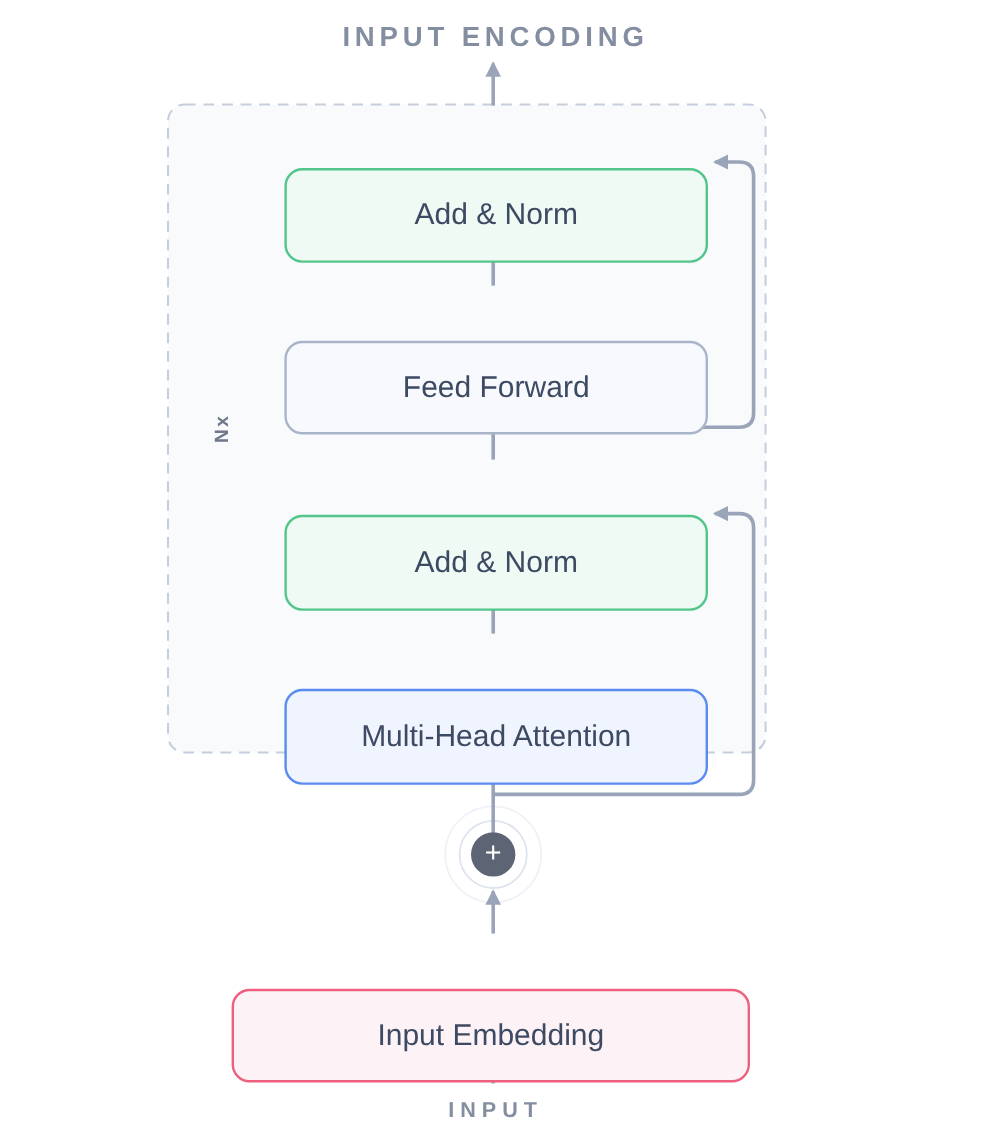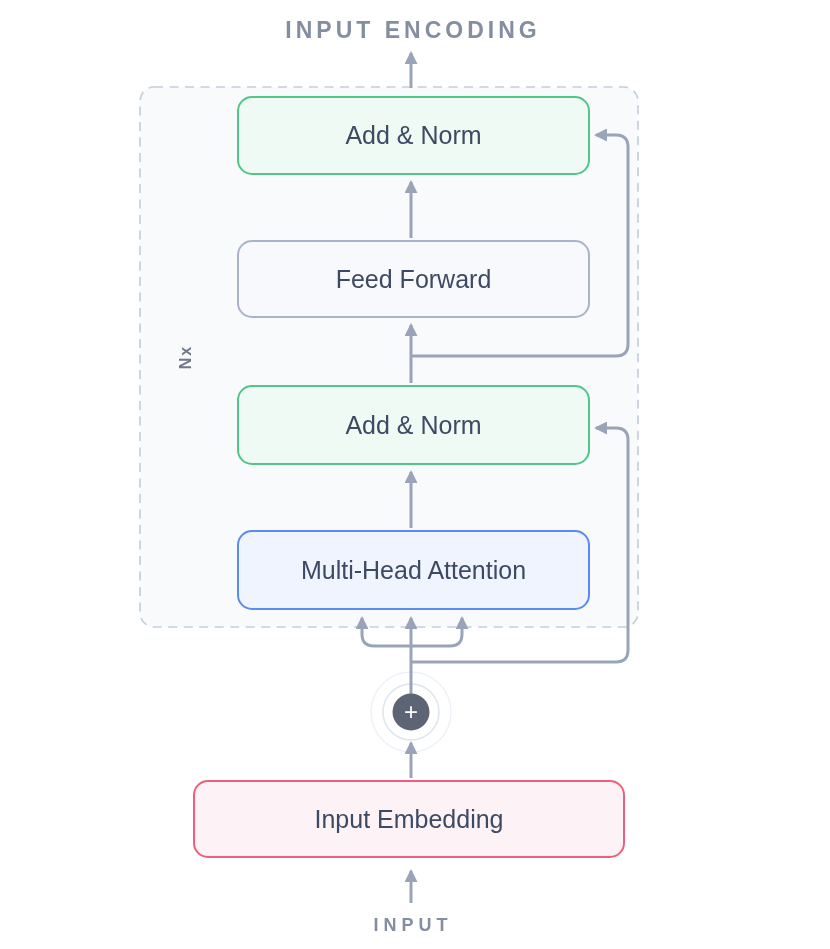--- a/index.html
+++ b/index.html
@@ -14,21 +14,21 @@
   .container-rect{
     fill:var(--container-fill);fill-opacity:.72;
     stroke:var(--container-border);stroke-width:1.7;stroke-dasharray:9 6.5;
   }
   .ring{fill:none;stroke:var(--ring);stroke-width:1.5;}
   .ring-outer{fill:none;stroke:var(--ring-outer);stroke-width:1.5;}
   
   .box{
     position:absolute;box-sizing:border-box;border-radius:15px;border:2px solid;
     display:flex;align-items:center;justify-content:center;
-    font-size:25px;color:var(--box-text);white-space:nowrap;
+    font-size:25px;color:var(--box-text);white-space:nowrap;margin-top:44px;
   }
   .box.green{border-color:var(--green-border);background:var(--green-fill);}
   .box.gray {border-color:var(--gray-border); background:var(--gray-fill);text-align:right;}
   .box.blue {border-color:var(--blue-border); background:var(--blue-fill);}
   .box.red  {border-color:var(--red-border);  background:var(--red-fill);}
   
   .caps-label{
     position:absolute;font-weight:700;color:var(--label-text);
     white-space:nowrap;letter-spacing:4px;font-size:23px;
   }

